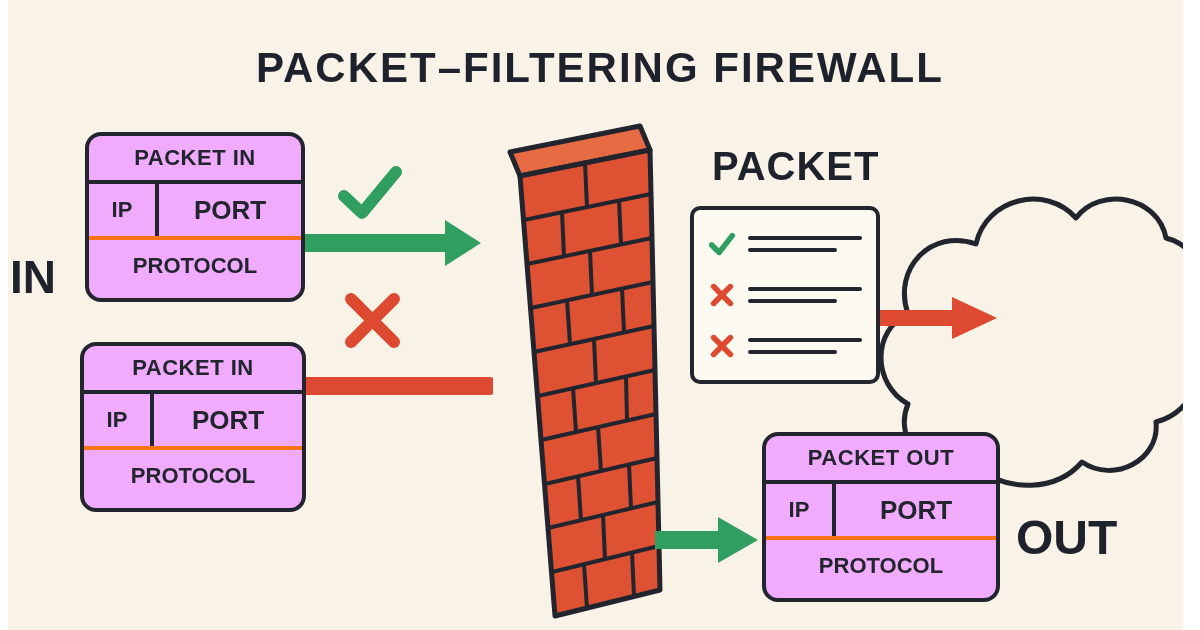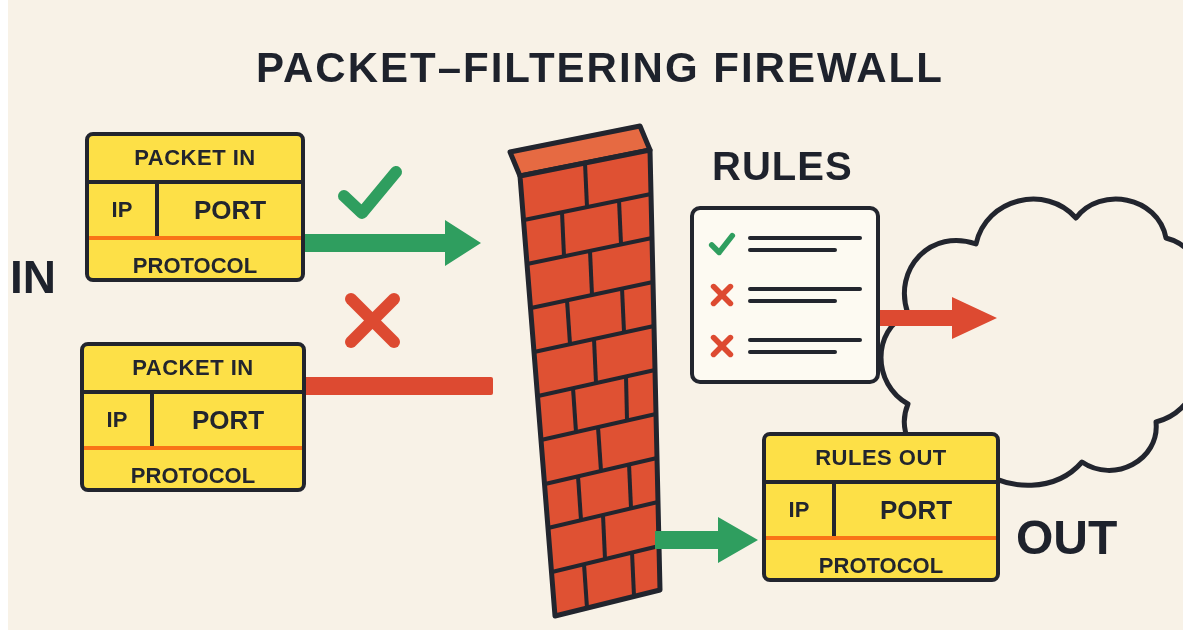--- a/index.html
+++ b/index.html
@@ -14,29 +14,29 @@
   .page-title {
     position:absolute; left:0; right:0; top:20px; text-align:center;
     font-size:42px; font-weight:700; letter-spacing:2px; color:#1e222c;margin-top:24px;
   }
   .big-label { position:absolute; font-weight:700; color:#1e222c; line-height:1; }
   .label-in  { left:10px;  top:254px; font-size:46px; }
   .label-out { left:1016px; top:514px; font-size:48px;text-align:center; }
   .label-rules { left:712px; top:146px; font-size:40px; letter-spacing:1px; }
 
   .pkt-table {
-    position:absolute; background:#fde047;
-    border:4px solid #22252e; border-radius:8px;
+    position:absolute; background:#f0abfc;
+    border:4px solid #22252e; border-radius:16px;
     text-align:center; font-weight:700; overflow:hidden;
   }
   .pkt-header { height:44px; line-height:44px; border-bottom:4px solid #22252e; font-size:22px; letter-spacing:.5px; }
   .pkt-mid { display:flex; height:52px; border-bottom:4px solid #f97316; }
   .cell-ip   { width:66px; border-right:4px solid #22252e; line-height:52px; font-size:22px; }
   .cell-port { flex:1; line-height:52px; font-size:26px; }
-  .pkt-proto { height:38px; line-height:52px; font-size:22px; }
+  .pkt-proto { height:58px; line-height:52px; font-size:22px; }
 
   .rules-card {
     position:absolute; left:690px; top:206px; width:190px; height:178px;
     background:#fdfaf2; border:4px solid #22252e; border-radius:10px;
     display:flex; flex-direction:column; justify-content:space-around;
     padding:8px 0; box-sizing:border-box;
   }
   .rule-row { display:flex; align-items:center; gap:12px; padding:0 14px; }
   .rule-icon { width:28px; height:28px; flex:0 0 auto; }
   .rule-lines { flex:1; display:flex; flex-direction:column; gap:8px; }
@@ -109,21 +109,21 @@
     </g>
 
     <polygon points="876,310 952,310 952,297 997,318 952,339 952,326 876,326" fill="#dd4a31"></polygon>
 
     <polygon points="655,531 718,531 718,517 758,540 718,563 718,549 655,549" fill="#2f9e5f"></polygon>
   </svg>
 
   <div class="page-title">PACKET–FILTERING FIREWALL</div>
   <div class="big-label label-in">IN</div>
   <div class="big-label label-out">OUT</div>
-  <div class="big-label label-rules">RULES</div>
+  <div class="big-label label-rules">PACKET</div>
 
   <div class="pkt-table" style="left:85px; top:132px; width:212px;">
     <div class="pkt-header">PACKET IN</div>
     <div class="pkt-mid">
       <div class="cell-ip">IP</div>
       <div class="cell-port">PORT</div>
     </div>
     <div class="pkt-proto">PROTOCOL</div>
   </div>
 
@@ -166,21 +166,21 @@
         </g>
       </svg>
       <div class="rule-lines">
         <div class="rl rl-long"></div>
           <div class="rl rl-short"></div>
       </div>
     </div>
   </div>
 
   <div class="pkt-table" style="left:762px; top:432px; width:230px;">
-    <div class="pkt-header">RULES OUT</div>
+    <div class="pkt-header">PACKET OUT</div>
     <div class="pkt-mid">
       <div class="cell-ip">IP</div>
       <div class="cell-port">PORT</div>
     </div>
     <div class="pkt-proto">PROTOCOL</div>
   </div>
 
   <div class="edge-strip edge-left"></div>
   <div class="edge-strip edge-right"></div>
 </div>

